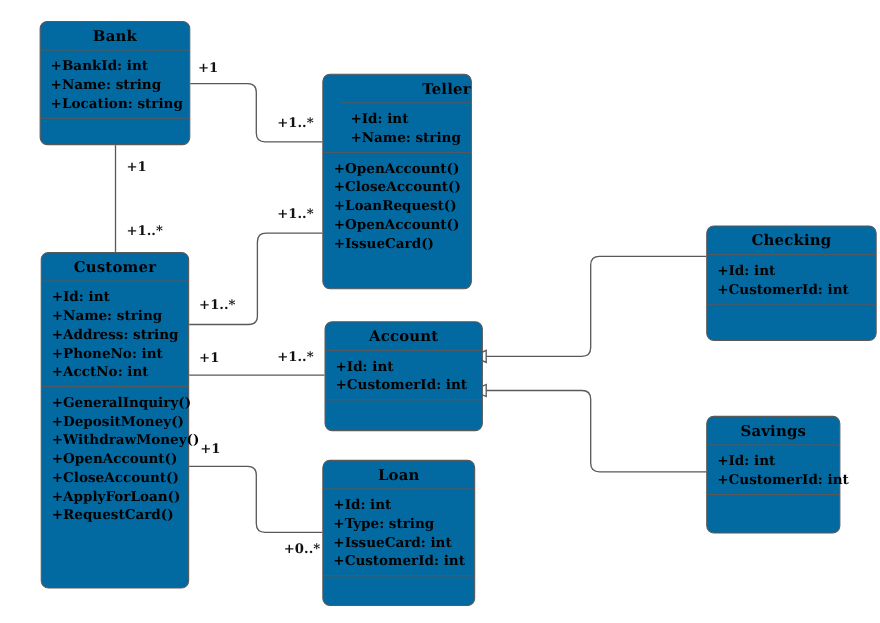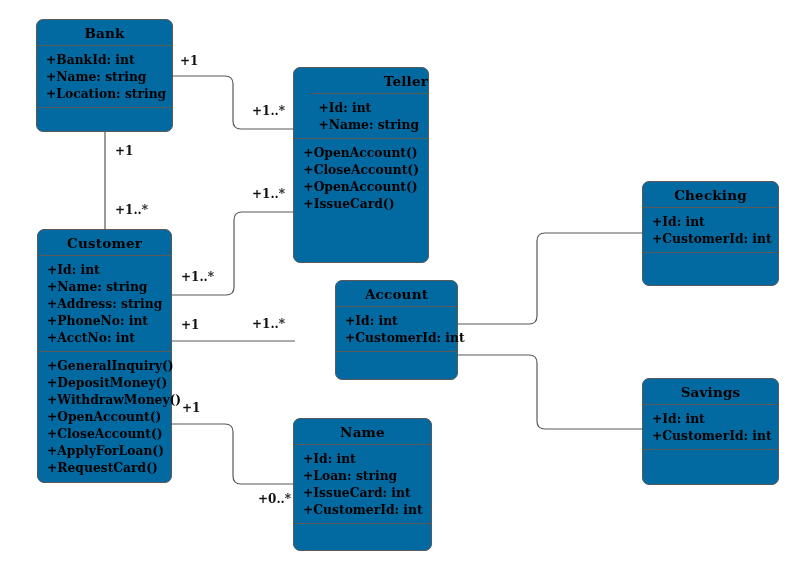--- a/index.html
+++ b/index.html
@@ -62,75 +62,76 @@
 
   <div class="cls" style="left:293px;top:67px;width:136px;height:196px;align-items:flex-end;">
     <div class="cls-title">Teller</div>
     <div class="cls-sec">
       <div>+Id: int</div>
       <div>+Name: string</div>
     </div>
     <div class="cls-sec grow">
       <div>+OpenAccount()</div>
       <div>+CloseAccount()</div>
+      <div>+LoanRequest()</div>
       <div>+OpenAccount()</div>
       <div>+IssueCard()</div>
     </div>
   </div>
 
-  <div class="cls" style="left:37px;top:229px;width:135px;height:254px;">
+  <div class="cls" style="left:37px;top:229px;width:135px;height:306px;">
     <div class="cls-title">Customer</div>
     <div class="cls-sec">
       <div>+Id: int</div>
       <div>+Name: string</div>
       <div>+Address: string</div>
       <div>+PhoneNo: int</div>
       <div>+AcctNo: int</div>
     </div>
     <div class="cls-sec grow">
       <div>+GeneralInquiry()</div>
       <div>+DepositMoney()</div>
       <div>+WithdrawMoney()</div>
       <div>+OpenAccount()</div>
       <div>+CloseAccount()</div>
       <div>+ApplyForLoan()</div>
       <div>+RequestCard()</div>
     </div>
   </div>
 
-  <div class="cls" style="left:295px;top:280px;width:123px;height:100px;margin-left:40px;">
+  <div class="cls" style="left:295px;top:292px;width:144px;height:100px;">
     <div class="cls-title">Account</div>
     <div class="cls-sec">
       <div>+Id: int</div>
       <div>+CustomerId: int</div>
     </div>
     <div class="cls-empty"></div>
   </div>
 
   <div class="cls" style="left:293px;top:418px;width:139px;height:133px;">
-    <div class="cls-title">Name</div>
+    <div class="cls-title">Loan</div>
     <div class="cls-sec">
       <div>+Id: int</div>
-      <div>+Loan: string</div>
+      <div>+Type: string</div>
       <div>+IssueCard: int</div>
       <div>+CustomerId: int</div>
     </div>
     <div class="cls-empty"></div>
   </div>
 
-  <div class="cls" style="left:642px;top:181px;width:137px;height:105px;">
+  <div class="cls" style="left:642px;top:205px;width:155px;height:105px;">
     <div class="cls-title">Checking</div>
     <div class="cls-sec">
       <div>+Id: int</div>
       <div>+CustomerId: int</div>
     </div>
     <div class="cls-empty"></div>
   </div>
 
-  <div class="cls" style="left:642px;top:378px;width:137px;height:107px;">
+  <div class="cls" style="left:642px;top:378px;width:122px;height:107px;">
     <div class="cls-title">Savings</div>
     <div class="cls-sec">
       <div>+Id: int</div>
       <div>+CustomerId: int</div>
     </div>
     <div class="cls-empty"></div>
   </div>
 
   <div class="mult" style="left:180px;top:54px;">+1</div>
   <div class="mult" style="left:252px;top:104px;">+1..*</div>

